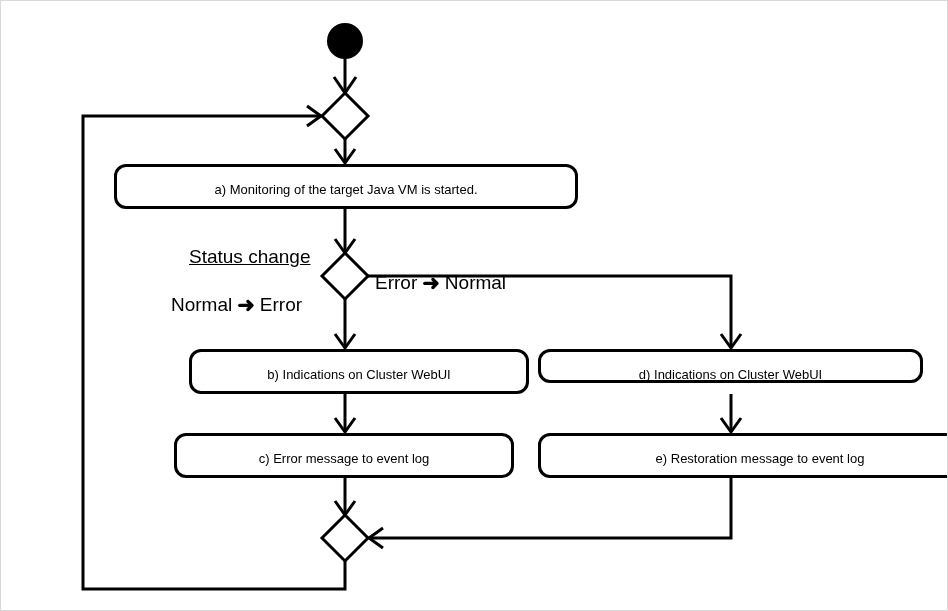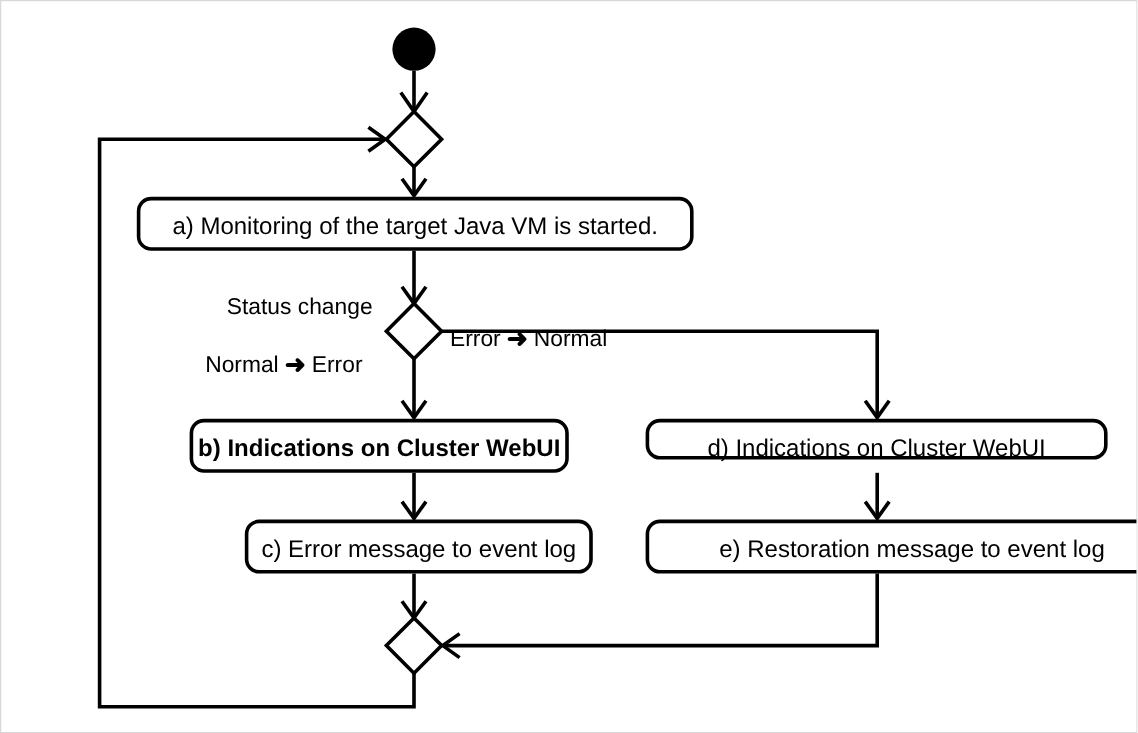--- a/index.html
+++ b/index.html
@@ -25,21 +25,21 @@
     left: 0;
     top: 0;
     width: 948px;
     height: 611px;
   }
   .box-label {
     display: flex;
     align-items: center;
     justify-content: center;
     height: 45px;
-    font-size: 20px;
+    font-size: 13px;
   }
   .edge-label {
     position: absolute;
     font-family: "Liberation Sans", sans-serif;
     font-size: 19px;
     color: #000000;
     white-space: nowrap;
     line-height: 1;
   }
   .edge-label .arrow-glyph {
@@ -121,37 +121,37 @@
     <polygon points="344,252 367,275 344,298 321,275" fill="#ffffff" stroke="#000000" stroke-width="3"></polygon>
 
     <polygon points="344,514 367,537 344,560 321,537" fill="#ffffff" stroke="#000000" stroke-width="3"></polygon>
 
   </svg>
 
   <div class="action-box" style="left:113px; top:163px; width:464px; height:45px;">
     <div class="box-label">a) Monitoring of the target Java VM is started.</div>
   </div>
 
-  <div class="action-box" style="left:157px; top:348px; width:316px; height:45px;font-weight:bold;">
+  <div class="action-box" style="left:188px; top:348px; width:340px; height:45px;">
     <div class="box-label">b) Indications on Cluster WebUI</div>
   </div>
 
-  <div class="action-box" style="left:173px; top:432px; width:290px; height:45px;margin-left:30px;">
+  <div class="action-box" style="left:173px; top:432px; width:340px; height:45px;">
     <div class="box-label">c) Error message to event log</div>
   </div>
 
   <div class="action-box" style="left:537px; top:348px; width:385px; height:34px;">
     <div class="box-label">d) Indications on Cluster WebUI</div>
   </div>
 
   <div class="action-box" style="left:537px; top:432px; width:444px; height:45px;">
     <div class="box-label">e) Restoration message to event log</div>
   </div>
 
-  <div class="edge-label" style="left:188px; top:246px;">
+  <div class="edge-label" style="left:188px; top:246px;text-decoration:underline;">
     <span>Status change</span>
   </div>
 
   <div class="edge-label" style="left:374px; top:246px;margin-top:24px;">
     <span>Error</span><span class="arrow-glyph">➜</span><span>Normal</span>
   </div>
 
   <div class="edge-label" style="left:170px; top:292px;">
     <span>Normal</span><span class="arrow-glyph">➜</span><span>Error</span>
   </div>

